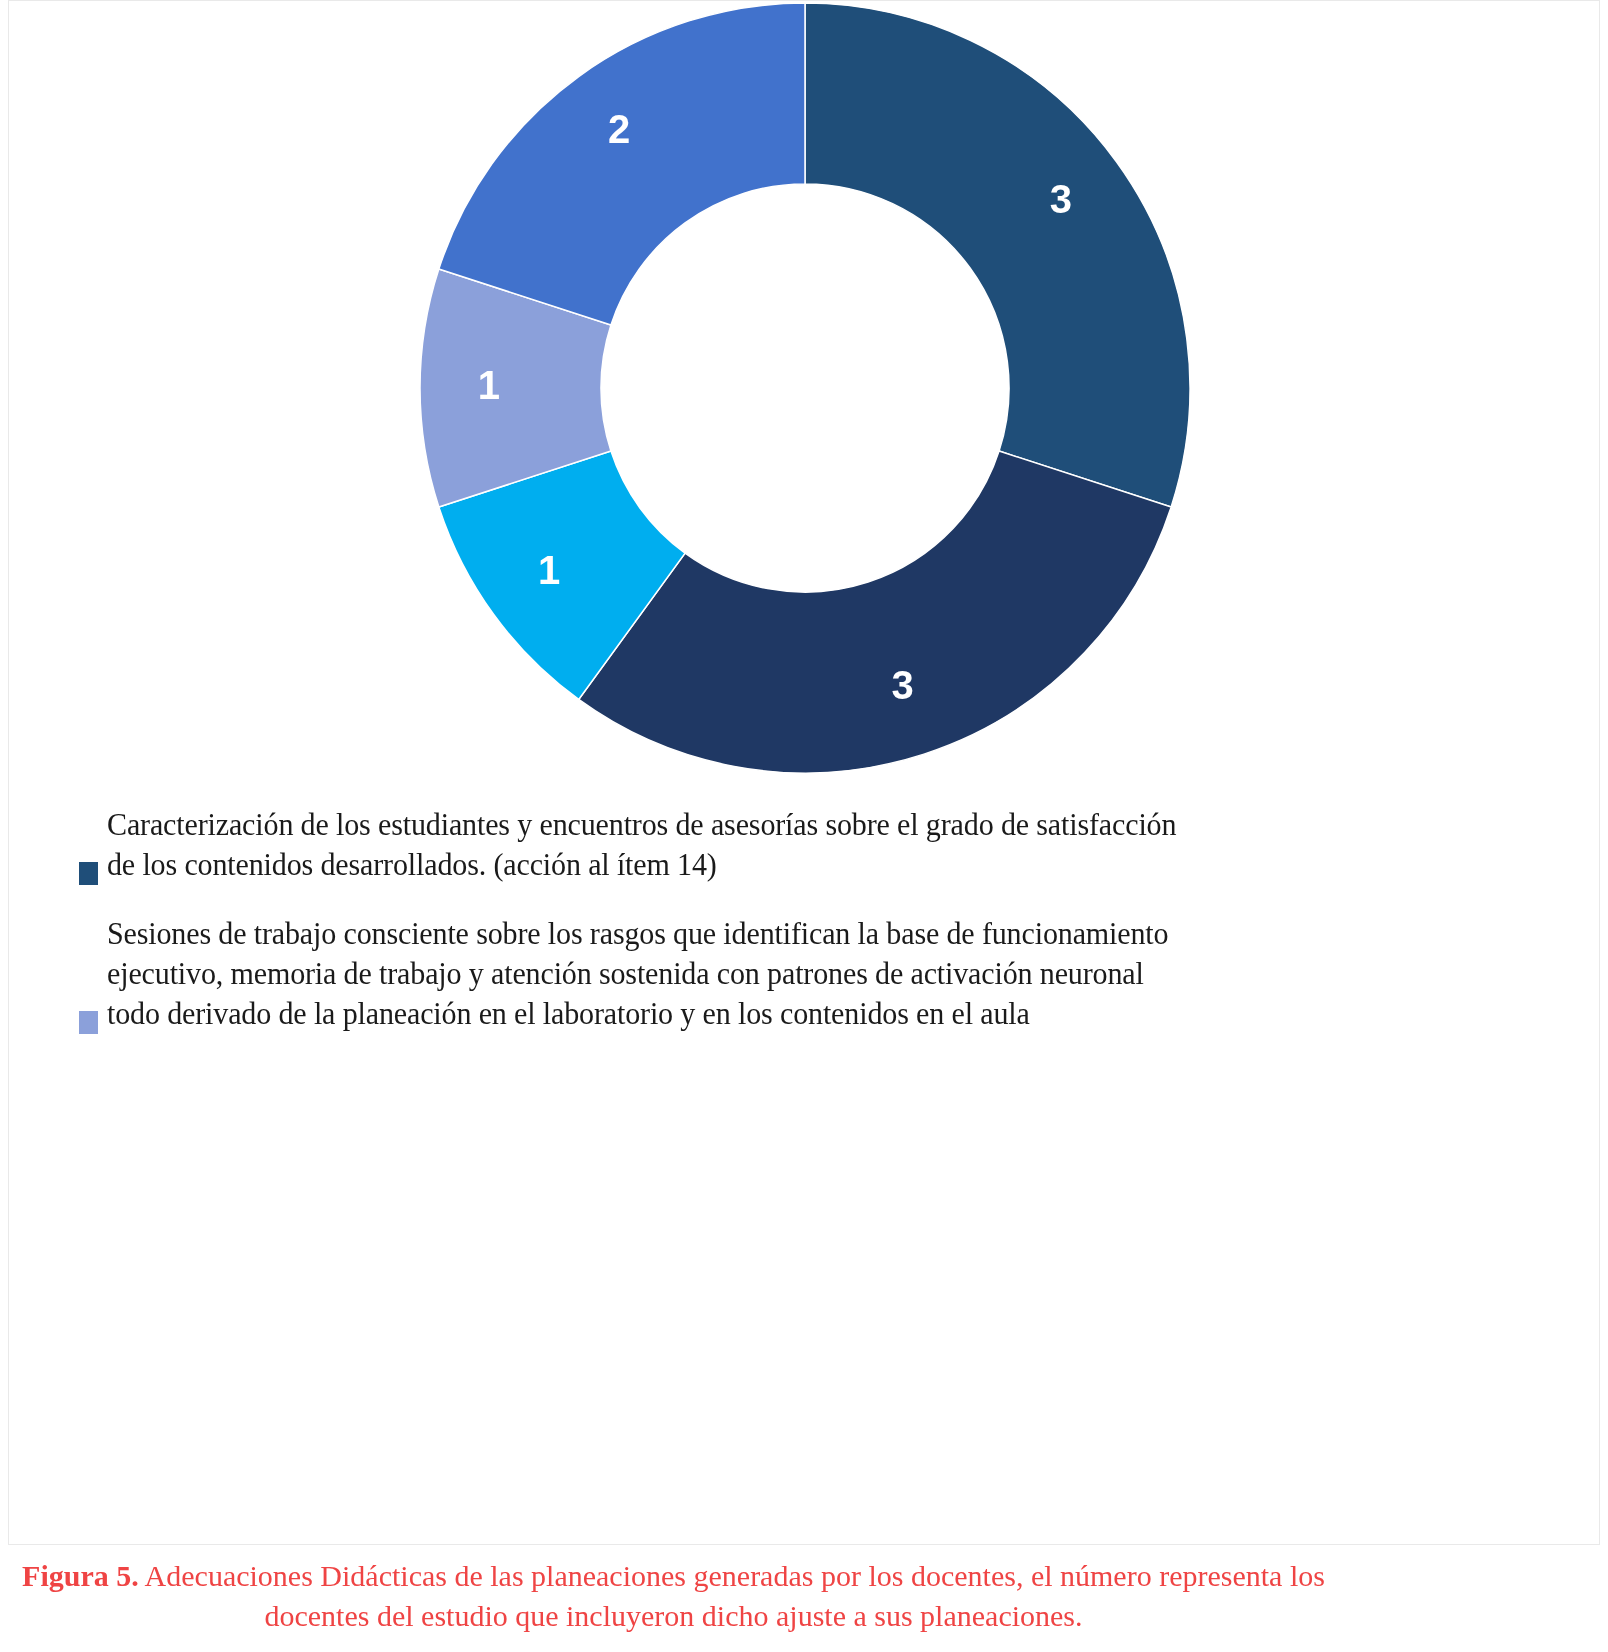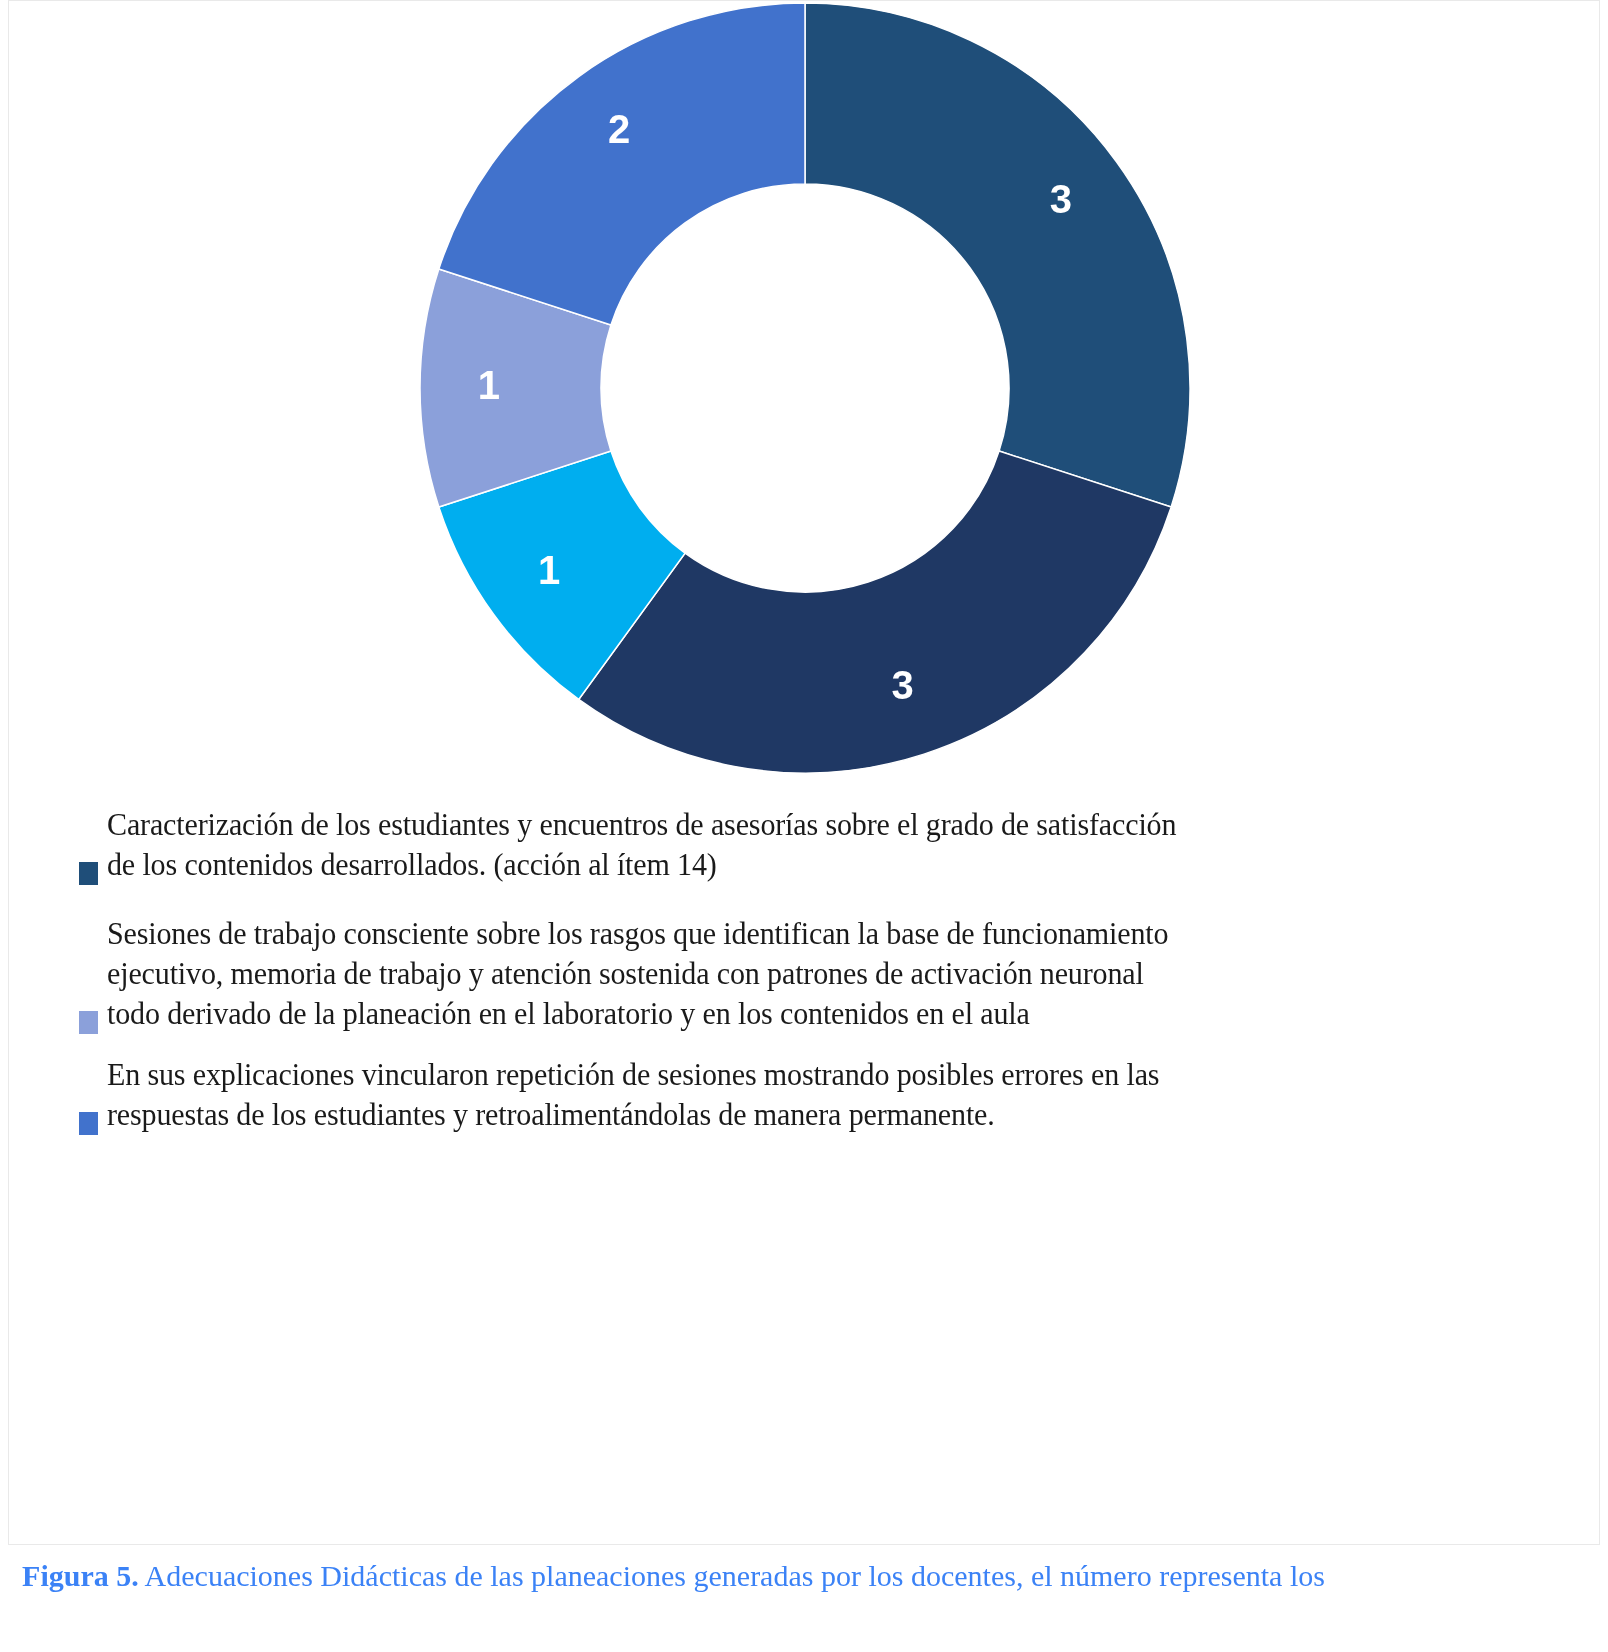--- a/index.html
+++ b/index.html
@@ -67,21 +67,21 @@
   .legend-text div{white-space:nowrap;}
   
   .caption{
     position:absolute;
     left:0; top:1556px;
     width:1347px;
     text-align:center;
     font-family:"Liberation Serif", serif;
     font-size:30px;
     line-height:1.32;
-    color:#3b82f6;
+    color:#ef4444;
   }
   .caption b{font-weight:bold;}
   .caption-line{white-space:nowrap;}
 </style>
 </head>
 <body>
 
 <div id="figure-root">
 
   <div class="chart-card">
@@ -110,28 +110,22 @@
           </div>
         </div>
         <div class="legend-item tight">
           <span class="legend-swatch" style="background: rgb(139, 160, 218);"></span>
           <div class="legend-text">
             <div>Sesiones de trabajo consciente sobre los rasgos que identifican la base de funcionamiento</div>
             <div>ejecutivo, memoria de trabajo y atención sostenida con patrones de activación neuronal</div>
             <div>todo derivado de la planeación en el laboratorio y en los contenidos en el aula</div>
           </div>
         </div>
-        <div class="legend-item">
-          <span class="legend-swatch" style="background: rgb(65, 114, 204);"></span>
-          <div class="legend-text">
-            <div>En sus explicaciones vincularon repetición de sesiones mostrando posibles errores en las</div>
-            <div>respuestas de los estudiantes y retroalimentándolas de manera permanente.</div>
-          </div>
-        </div>
       </div>
 
   </div>
 
   <div class="caption">
     <div class="caption-line"><b>Figura 5.</b><span> Adecuaciones Didácticas de las planeaciones generadas por los docentes, el número representa los</span></div>
+    <div class="caption-line">docentes del estudio que incluyeron dicho ajuste a sus planeaciones.</div>
   </div>
 
 </div>
 
 </body></html>

